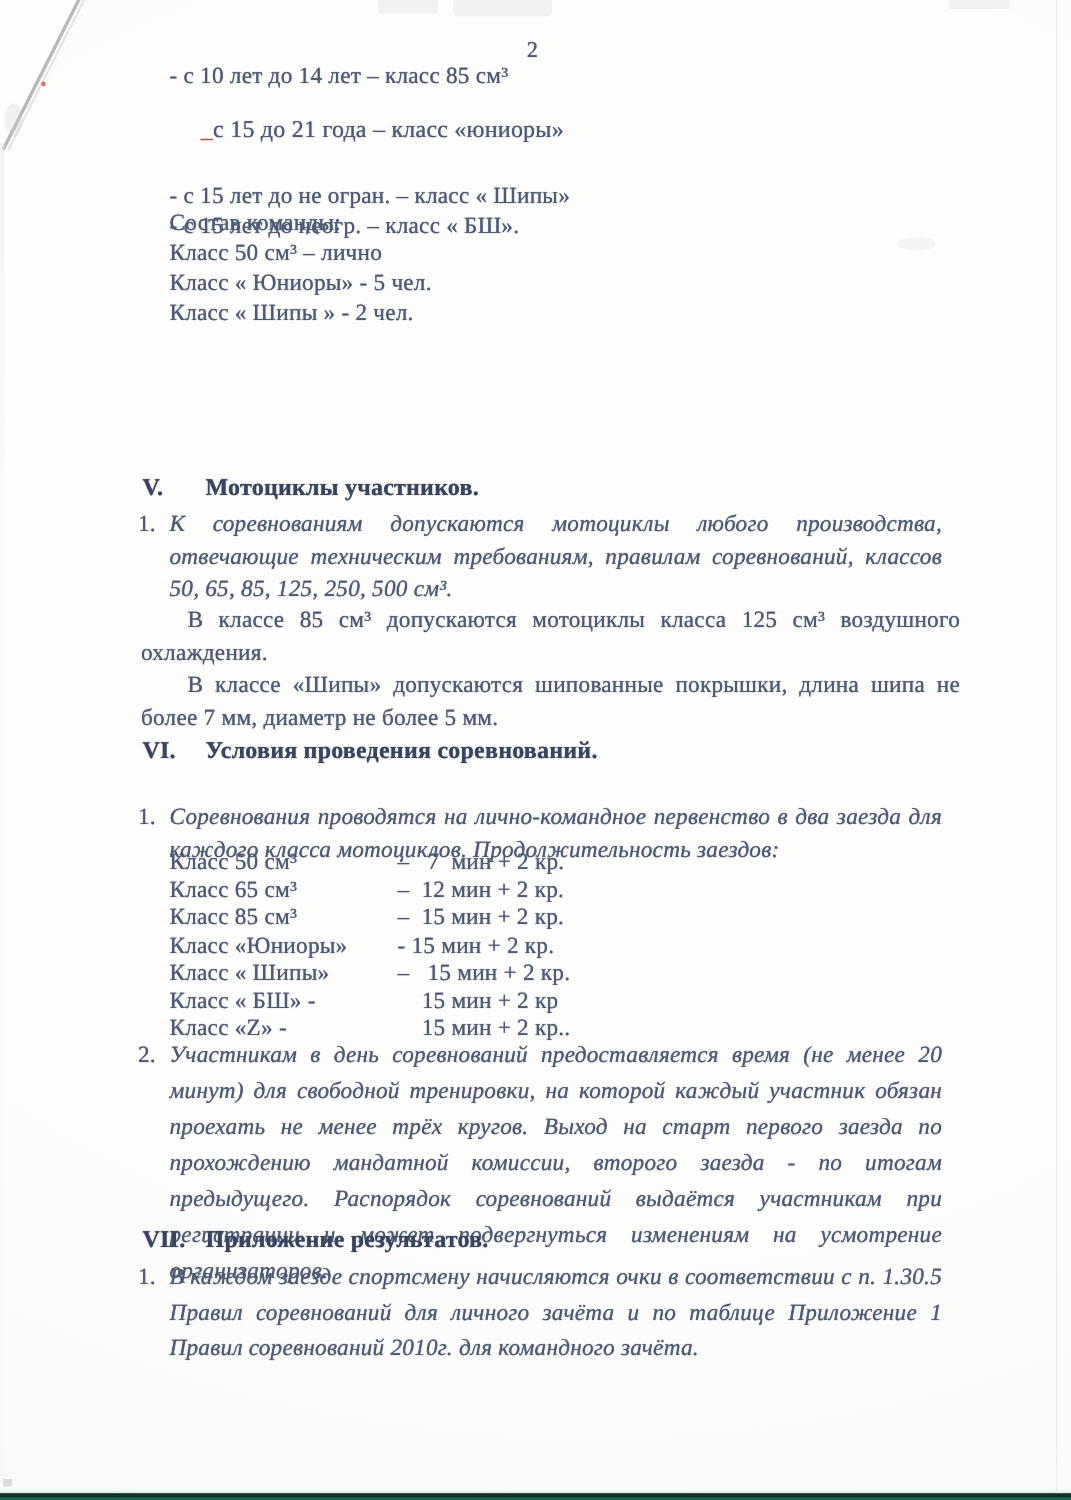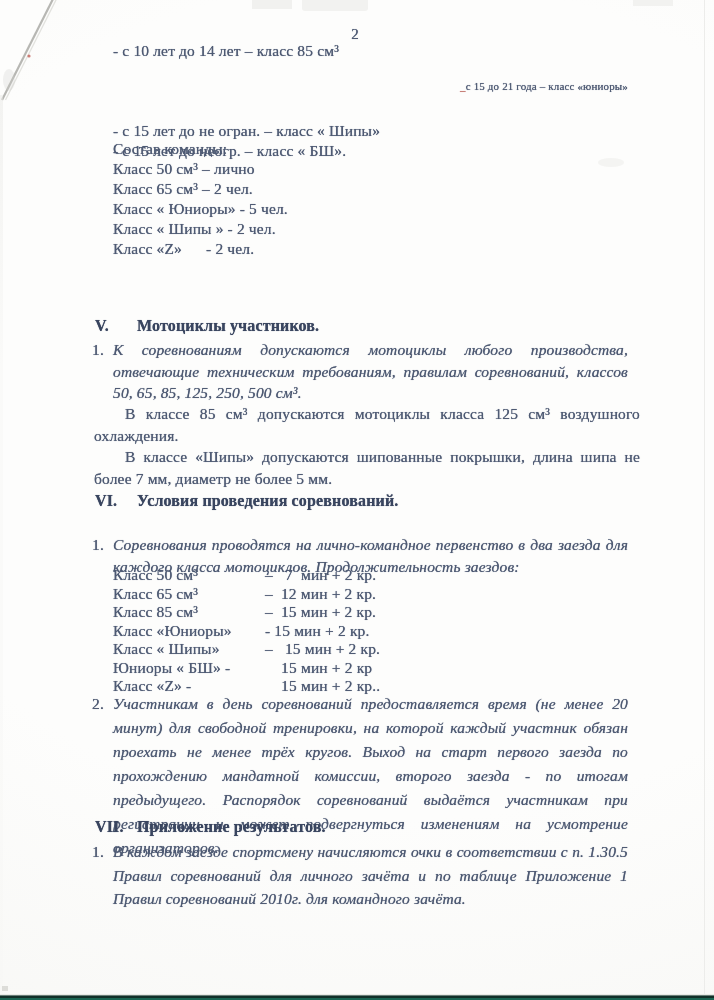--- a/index.html
+++ b/index.html
@@ -12,21 +12,21 @@
     font-family:"Liberation Serif","DejaVu Serif",serif;
     color:var(--ink,#4e5a73);
   }
   .txt{ text-shadow:0 0 0.7px currentColor; letter-spacing:0.15px; }
   .abs{ position:absolute; left:82px; width:546px; }
 
   #pagenum{ top:26px; text-align:center; font-size:15px; }
 
   
   .introline{ margin-left:31px; font-size:15.5px; line-height:20px; white-space:pre; }
-  .intro-inserted{ margin-left:27px; margin-top:3px; font-size:11px; line-height:15px; white-space:pre;text-align:right; }
+  .intro-inserted{ margin-left:27px; margin-top:3px; font-size:16px; line-height:15px; white-space:pre; }
   .intro-inserted .red{ color:var(--accent-red,#b5564d); }
   .gap10{ margin-top:12px; }
 
   
   .teamtitle,.teamrow{ margin-left:31px; font-size:15.5px; line-height:20px; white-space:pre; }
 
   
   .heading{ position:absolute; left:82px; width:546px; font-weight:bold;
             color:var(--heading-ink,#39455f); font-size:16px; }
   .heading .hnum{ position:absolute; left:13px; top:0; }
@@ -97,24 +97,22 @@
     <div class="intro-inserted">
       <span class="red">_</span><span>с 15 до 21 года – класс «юниоры»</span>
     </div>
     <div class="introline gap10">- с 15 лет до не огран. – класс « Шипы»</div>
     <div class="introline">- с 15 лет до неогр. – класс « БШ».</div>
   </div>
 
   <div class="abs txt" style="top:139px">
     <div class="teamtitle">Состав команды:</div>
     <div class="teamrow">Класс 50 см³ – лично</div>
-    <div class="teamrow">Класс 65 см³ – 2 чел.</div>
     <div class="teamrow">Класс « Юниоры» - 5 чел.</div>
     <div class="teamrow">Класс « Шипы » - 2 чел.</div>
-    <div class="teamrow">Класс «Z»      - 2 чел.</div>
   </div>
 
   <div class="heading txt" style="top:317px">
     <span class="hnum">V.</span>
     <span class="htitle">Мотоциклы участников.</span>
   </div>
   <div class="li lh215 txt" style="top:339px">
     <span class="linum">1.</span>
     <div class="litext">К соревнованиям допускаются мотоциклы любого производства, отвечающие техническим требованиям, правилам соревнований, классов 50, 65, 85, 125, 250, 500 см³.</div>
   </div>
@@ -145,21 +143,21 @@
     </div>
     <div class="durrow">
       <span class="durlabel">Класс «Юниоры»</span>
       <span class="durval">- 15 мин + 2 кр.</span>
     </div>
     <div class="durrow">
       <span class="durlabel">Класс « Шипы»</span>
       <span class="durval">–   15 мин + 2 кр.</span>
     </div>
     <div class="durrow">
-      <span class="durlabel">Юниоры « БШ» -</span>
+      <span class="durlabel">Класс « БШ» -</span>
       <span class="durval">    15 мин + 2 кр</span>
     </div>
     <div class="durrow">
       <span class="durlabel">Класс «Z» -</span>
       <span class="durval">    15 мин + 2 кр..</span>
     </div>
   </div>
 
   <div class="li lh24 txt" style="top:692px">
     <span class="linum">2.</span>

